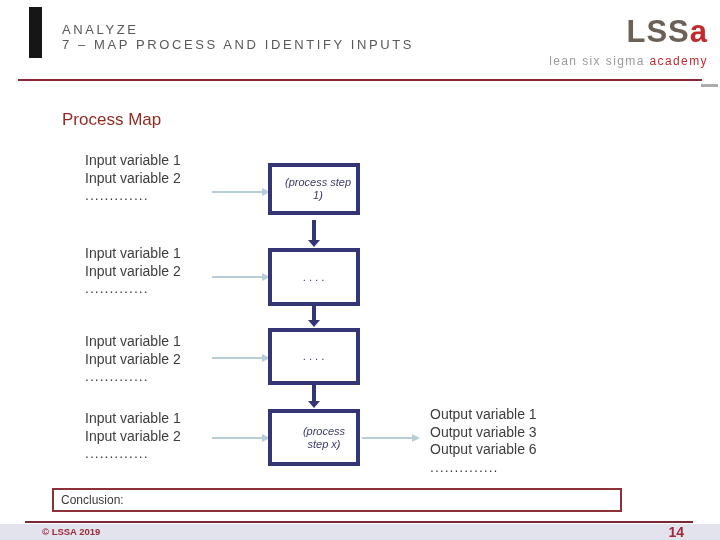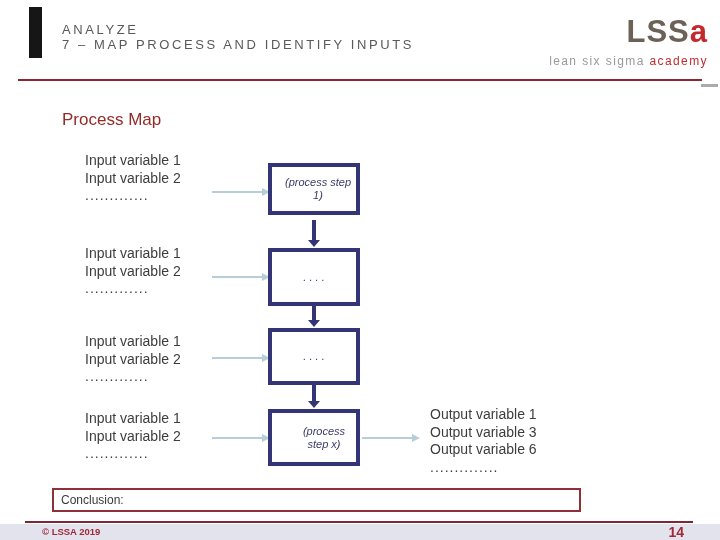--- a/index.html
+++ b/index.html
@@ -50,21 +50,21 @@
   .harrow::after{content:"";position:absolute;right:-8px;top:-3px;width:0;height:0;
            border-left:8px solid #b7cdd8;border-top:4px solid transparent;
            border-bottom:4px solid transparent;}
   .a1{left:212px;top:191px;width:50px;}
   .a2{left:212px;top:276px;width:50px;}
   .a3{left:212px;top:357px;width:50px;}
   .a4{left:212px;top:437px;width:50px;}
   .aout{left:362px;top:437px;width:50px;}
 
   
-  .conclusion{position:absolute;left:52px;top:488px;width:529px;height:24px;
+  .conclusion{position:absolute;left:52px;top:488px;width:570px;height:24px;
            border:2px solid #8e3038;box-sizing:border-box;}
   .conclusion-label{font-size:12px;color:#3a3a3a;line-height:20px;padding-left:7px;}
 
   
   .footer-rule{position:absolute;left:25px;top:521px;width:668px;height:2px;background:#7e2734;}
   .footer-bar{position:absolute;left:0;top:524px;width:720px;height:31px;background:#e3e3ee;}
   .copyright{position:absolute;left:42px;top:0;font-size:9.5px;font-weight:700;
            color:#a02a3a;line-height:16px;}
   .pagenum{position:absolute;right:36px;top:0;font-size:14px;font-weight:700;
            color:#a02a3a;line-height:16px;}

